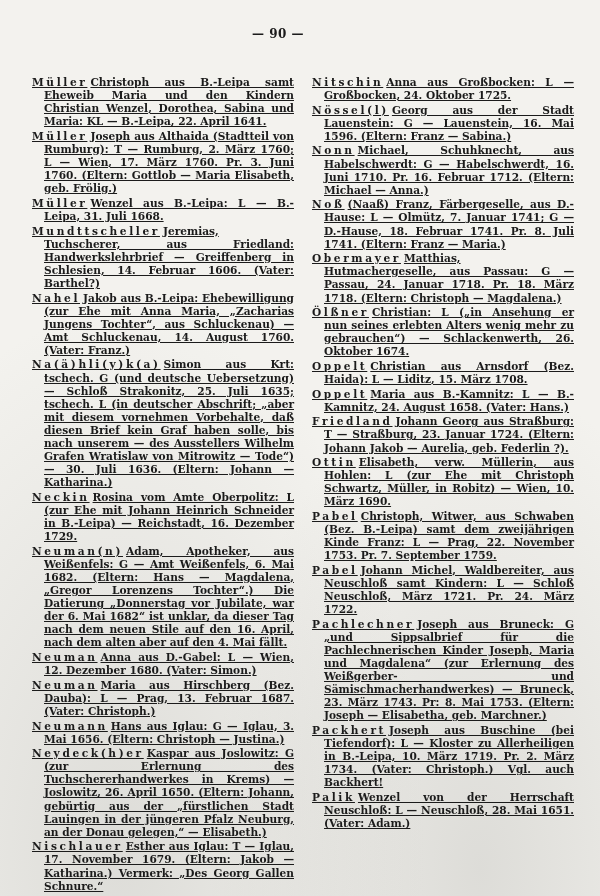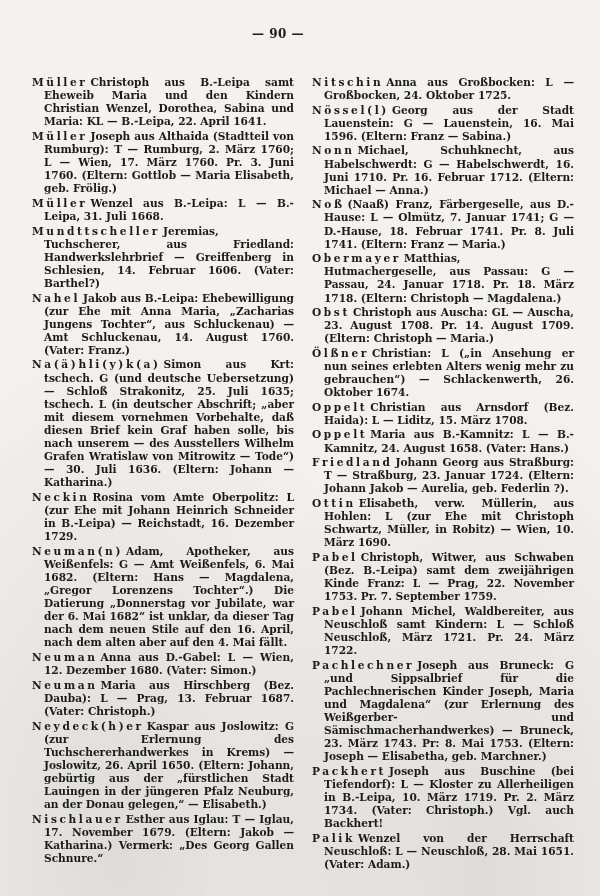--- a/index.html
+++ b/index.html
@@ -23,21 +23,21 @@
   }
   .column {
     position: absolute; top: 76px; width: 262px;
     font-size: 10.6px; line-height: 13.1px;
     text-align: justify;
   }
   .col-left { left: 32px; }
   .col-right { left: 312px; }
   .entry {
     margin: 0 0 1.5px 0;
-    padding-left: 12px; text-indent: -12px;
+    padding-left: 12px; text-indent: -12px; text-decoration: underline;
   }
   .surname {
     font-weight: bold; letter-spacing: 2.6px; margin-right: 3px;
   }
   .body-text { font-weight: bold; }
 </style>
 </head>
 <body>
 
 <div class="page">
@@ -47,30 +47,30 @@
       <p class="entry"><span class="surname">Müller</span><span class="body-text">Christoph aus B.-Leipa samt Eheweib Maria und den Kindern Christian Wenzel, Dorothea, Sabina und Maria: KL — B.-Leipa, 22. April 1641.</span></p>
       <p class="entry"><span class="surname">Müller</span><span class="body-text">Joseph aus Althaida (Stadtteil von Rumburg): T — Rumburg, 2. März 1760; L — Wien, 17. März 1760. Pr. 3. Juni 1760. (Eltern: Gottlob — Maria Elisabeth, geb. Frölig.)</span></p>
       <p class="entry"><span class="surname">Müller</span><span class="body-text">Wenzel aus B.-Leipa: L — B.-Leipa, 31. Juli 1668.</span></p>
       <p class="entry"><span class="surname">Mundttscheller</span><span class="body-text">Jeremias, Tuchscherer, aus Friedland: Handwerkslehrbrief — Greiffenberg in Schlesien, 14. Februar 1606. (Vater: Barthel?)</span></p>
       <p class="entry"><span class="surname">Nahel</span><span class="body-text">Jakob aus B.-Leipa: Ehebewilligung (zur Ehe mit Anna Maria, „Zacharias Jungens Tochter“, aus Schluckenau) — Amt Schluckenau, 14. August 1760. (Vater: Franz.)</span></p>
       <p class="entry"><span class="surname">Na(ä)hli(y)k(a)</span><span class="body-text">Simon aus Krt: tschech. G (und deutsche Uebersetzung) — Schloß Strakonitz, 25. Juli 1635; tschech. L (in deutscher Abschrift; „aber mit diesem vornehmen Vorbehalte, daß diesen Brief kein Graf haben solle, bis nach unserem — des Ausstellers Wilhelm Grafen Wratislaw von Mitrowitz — Tode“) — 30. Juli 1636. (Eltern: Johann — Katharina.)</span></p>
       <p class="entry"><span class="surname">Neckin</span><span class="body-text">Rosina vom Amte Oberpolitz: L (zur Ehe mit Johann Heinrich Schneider in B.-Leipa) — Reichstadt, 16. Dezember 1729.</span></p>
       <p class="entry"><span class="surname">Neuman(n)</span><span class="body-text">Adam, Apotheker, aus Weißenfels: G — Amt Weißenfels, 6. Mai 1682. (Eltern: Hans — Magdalena, „Gregor Lorenzens Tochter“.) Die Datierung „Donnerstag vor Jubilate, war der 6. Mai 1682“ ist unklar, da dieser Tag nach dem neuen Stile auf den 16. April, nach dem alten aber auf den 4. Mai fällt.</span></p>
       <p class="entry"><span class="surname">Neuman</span><span class="body-text">Anna aus D.-Gabel: L — Wien, 12. Dezember 1680. (Vater: Simon.)</span></p>
       <p class="entry"><span class="surname">Neuman</span><span class="body-text">Maria aus Hirschberg (Bez. Dauba): L — Prag, 13. Februar 1687. (Vater: Christoph.)</span></p>
+      <p class="entry"><span class="surname">Neumann</span><span class="body-text">Hans aus Iglau: G — Iglau, 3. Mai 1656. (Eltern: Christoph — Justina.)</span></p>
       <p class="entry"><span class="surname">Neydeck(h)er</span><span class="body-text">Kaspar aus Joslowitz: G (zur Erlernung des Tuchschererhandwerkes in Krems) — Joslowitz, 26. April 1650. (Eltern: Johann, gebürtig aus der „fürstlichen Stadt Lauingen in der jüngeren Pfalz Neuburg, an der Donau gelegen,“ — Elisabeth.)</span></p>
       <p class="entry"><span class="surname">Nischlauer</span><span class="body-text">Esther aus Iglau: T — Iglau, 17. November 1679. (Eltern: Jakob — Katharina.) Vermerk: „Des Georg Gallen Schnure.“</span></p>
     </div>
   <div class="column col-right" id="col-right">
       <p class="entry"><span class="surname">Nitschin</span><span class="body-text">Anna aus Großbocken: L — Großbocken, 24. Oktober 1725.</span></p>
       <p class="entry"><span class="surname">Nössel(l)</span><span class="body-text">Georg aus der Stadt Lauenstein: G — Lauenstein, 16. Mai 1596. (Eltern: Franz — Sabina.)</span></p>
       <p class="entry"><span class="surname">Nonn</span><span class="body-text">Michael, Schuhknecht, aus Habelschwerdt: G — Habelschwerdt, 16. Juni 1710. Pr. 16. Februar 1712. (Eltern: Michael — Anna.)</span></p>
       <p class="entry"><span class="surname">Noß</span><span class="body-text">(Naaß) Franz, Färbergeselle, aus D.-Hause: L — Olmütz, 7. Januar 1741; G — D.-Hause, 18. Februar 1741. Pr. 8. Juli 1741. (Eltern: Franz — Maria.)</span></p>
       <p class="entry"><span class="surname">Obermayer</span><span class="body-text">Matthias, Hutmachergeselle, aus Passau: G — Passau, 24. Januar 1718. Pr. 18. März 1718. (Eltern: Christoph — Magdalena.)</span></p>
-      <p class="entry"><span class="surname">Obst</span><span class="body-text">Christoph aus Auscha: GL — Auscha, 23. August 1708. Pr. 14. August 1709. (Eltern: Christoph — Maria.)</span></p>
       <p class="entry"><span class="surname">Ölßner</span><span class="body-text">Christian: L („in Ansehung er nun seines erlebten Alters wenig mehr zu gebrauchen“) — Schlackenwerth, 26. Oktober 1674.</span></p>
       <p class="entry"><span class="surname">Oppelt</span><span class="body-text">Christian aus Arnsdorf (Bez. Haida): L — Liditz, 15. März 1708.</span></p>
       <p class="entry"><span class="surname">Oppelt</span><span class="body-text">Maria aus B.-Kamnitz: L — B.-Kamnitz, 24. August 1658. (Vater: Hans.)</span></p>
       <p class="entry"><span class="surname">Friedland</span><span class="body-text">Johann Georg aus Straßburg: T — Straßburg, 23. Januar 1724. (Eltern: Johann Jakob — Aurelia, geb. Federlin ?).</span></p>
       <p class="entry"><span class="surname">Ottin</span><span class="body-text">Elisabeth, verw. Müllerin, aus Hohlen: L (zur Ehe mit Christoph Schwartz, Müller, in Robitz) — Wien, 10. März 1690.</span></p>
       <p class="entry"><span class="surname">Pabel</span><span class="body-text">Christoph, Witwer, aus Schwaben (Bez. B.-Leipa) samt dem zweijährigen Kinde Franz: L — Prag, 22. November 1753. Pr. 7. September 1759.</span></p>
       <p class="entry"><span class="surname">Pabel</span><span class="body-text">Johann Michel, Waldbereiter, aus Neuschloß samt Kindern: L — Schloß Neuschloß, März 1721. Pr. 24. März 1722.</span></p>
       <p class="entry"><span class="surname">Pachlechner</span><span class="body-text">Joseph aus Bruneck: G „und Sippsalbrief für die Pachlechnerischen Kinder Joseph, Maria und Magdalena“ (zur Erlernung des Weißgerber- und Sämischmacherhandwerkes) — Bruneck, 23. März 1743. Pr: 8. Mai 1753. (Eltern: Joseph — Elisabetha, geb. Marchner.)</span></p>
       <p class="entry"><span class="surname">Packhert</span><span class="body-text">Joseph aus Buschine (bei Tiefendorf): L — Kloster zu Allerheiligen in B.-Leipa, 10. März 1719. Pr. 2. März 1734. (Vater: Christoph.) Vgl. auch Backhert!</span></p>
       <p class="entry"><span class="surname">Palik</span><span class="body-text">Wenzel von der Herrschaft Neuschloß: L — Neuschloß, 28. Mai 1651. (Vater: Adam.)</span></p>

